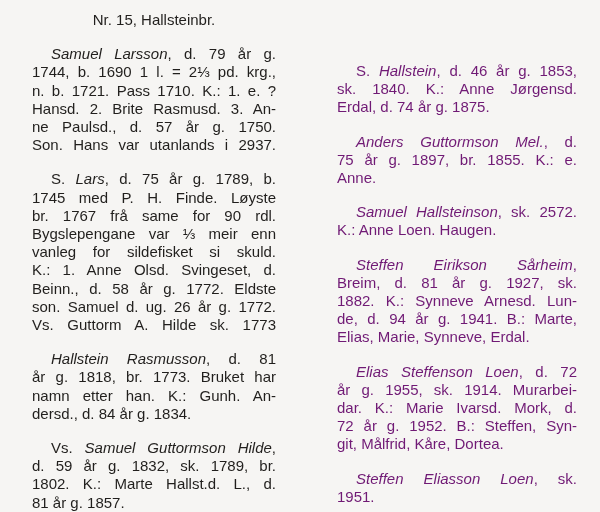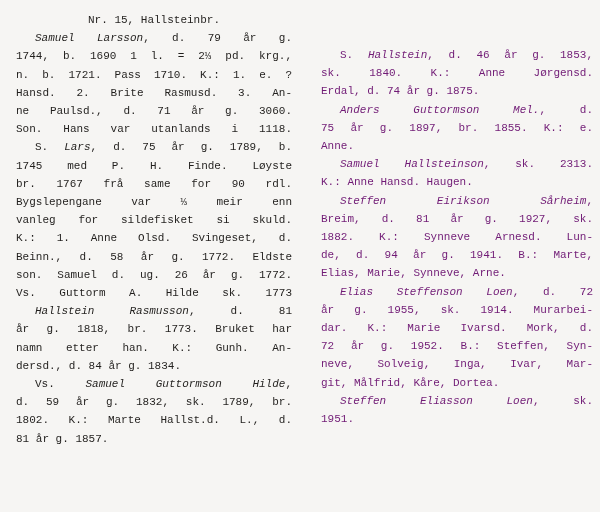--- a/index.html
+++ b/index.html
@@ -9,34 +9,34 @@
   body {
     width: 600px;
     height: 512px;
     background: #f6f5f3;
     overflow: hidden;
   }
   .page {
     position: relative;
     width: 600px;
     height: 512px;
-    font-family: Liberation Mono, monospace;
-    font-size: 11px;
+    font-family: Liberation Sans, sans-serif;
+    font-size: 15px;
     line-height: 18.2px;
     color: #211f1d;
   }
   .col {
     position: absolute;
   }
   .col-left  { left: 16px;  top: 11px; width: 276px; }
   .col-right { left: 321px; top: 46px; width: 272px; }
   .heading {
     text-align: center;
   }
-  .para { margin: 0; }
+  .para { margin: 16px; }
   .line {
     text-align: justify;
     text-align-last: justify;
     -moz-text-align-last: justify;
   }
   .line.first { text-indent: 19px; }
   .line.lastline {
     text-align: left;
     text-align-last: left;
     -moz-text-align-last: left;
@@ -52,22 +52,22 @@
 <body style="background: rgb(246, 245, 243);">
 
 <div class="page">
   <div class="col col-left" style="color: rgb(33, 31, 29);">
     <div class="heading">Nr. 15, Hallsteinbr.</div>
   <div class="para">
         <div class="line first"><span class="ital">Samuel Larsson</span><span>, d. 79 år g.</span></div>
         <div class="line"><span>1744, b. 1690 1 l. = 2⅓ pd. krg.,</span></div>
         <div class="line"><span>n. b. 1721. Pass 1710. K.: 1. e. ?</span></div>
         <div class="line"><span>Hansd. 2. Brite Rasmusd. 3. An-</span></div>
-        <div class="line"><span>ne Paulsd., d. 71 år g. 3060.</span></div>
-        <div class="line lastline full"><span>Son. Hans var utanlands i 1118.</span></div>
+        <div class="line"><span>ne Paulsd., d. 57 år g. 1750.</span></div>
+        <div class="line lastline full"><span>Son. Hans var utanlands i 2937.</span></div>
       </div>
       <div class="para">
         <div class="line first"><span>S. </span><span class="ital">Lars</span><span>, d. 75 år g. 1789, b.</span></div>
         <div class="line"><span>1745 med P. H. Finde. Løyste</span></div>
         <div class="line"><span>br. 1767 frå same for 90 rdl.</span></div>
         <div class="line"><span>Bygslepengane var ⅓ meir enn</span></div>
         <div class="line"><span>vanleg for sildefisket si skuld.</span></div>
         <div class="line"><span>K.: 1. Anne Olsd. Svingeset, d.</span></div>
         <div class="line"><span>Beinn., d. 58 år g. 1772. Eldste</span></div>
         <div class="line"><span>son. Samuel d. ug. 26 år g. 1772.</span></div>
@@ -91,36 +91,35 @@
         <div class="line first"><span>S. </span><span class="ital">Hallstein</span><span>, d. 46 år g. 1853,</span></div>
         <div class="line"><span>sk. 1840. K.: Anne Jørgensd.</span></div>
         <div class="line lastline"><span>Erdal, d. 74 år g. 1875.</span></div>
       </div>
       <div class="para">
         <div class="line first"><span class="ital">Anders Guttormson Mel.</span><span>, d.</span></div>
         <div class="line"><span>75 år g. 1897, br. 1855. K.: e.</span></div>
         <div class="line lastline"><span>Anne.</span></div>
       </div>
       <div class="para">
-        <div class="line first"><span class="ital">Samuel Hallsteinson</span><span>, sk. 2313.</span></div>
-        <div class="line lastline"><span>K.: Anne Hansd. Haugen.</span></div>
+        <div class="line first"><span class="ital">Samuel Hallsteinson</span><span>, sk. 2572.</span></div>
+        <div class="line lastline"><span>K.: Anne Loen. Haugen.</span></div>
       </div>
       <div class="para">
         <div class="line first"><span class="ital">Steffen Eirikson Sårheim</span><span>,</span></div>
         <div class="line"><span>Breim, d. 81 år g. 1927, sk.</span></div>
         <div class="line"><span>1882. K.: Synneve Arnesd. Lun-</span></div>
         <div class="line"><span>de, d. 94 år g. 1941. B.: Marte,</span></div>
-        <div class="line lastline"><span>Elias, Marie, Synneve, Arne.</span></div>
+        <div class="line lastline"><span>Elias, Marie, Synneve, Erdal.</span></div>
       </div>
       <div class="para">
         <div class="line first"><span class="ital">Elias Steffenson Loen</span><span>, d. 72</span></div>
         <div class="line"><span>år g. 1955, sk. 1914. Murarbei-</span></div>
         <div class="line"><span>dar. K.: Marie Ivarsd. Mork, d.</span></div>
         <div class="line"><span>72 år g. 1952. B.: Steffen, Syn-</span></div>
-        <div class="line"><span>neve, Solveig, Inga, Ivar, Mar-</span></div>
         <div class="line lastline"><span>git, Målfrid, Kåre, Dortea.</span></div>
       </div>
       <div class="para">
         <div class="line first"><span class="ital">Steffen Eliasson Loen</span><span>, sk.</span></div>
         <div class="line lastline"><span>1951.</span></div>
       </div>
     </div>
 </div>
 
 </body></html>

